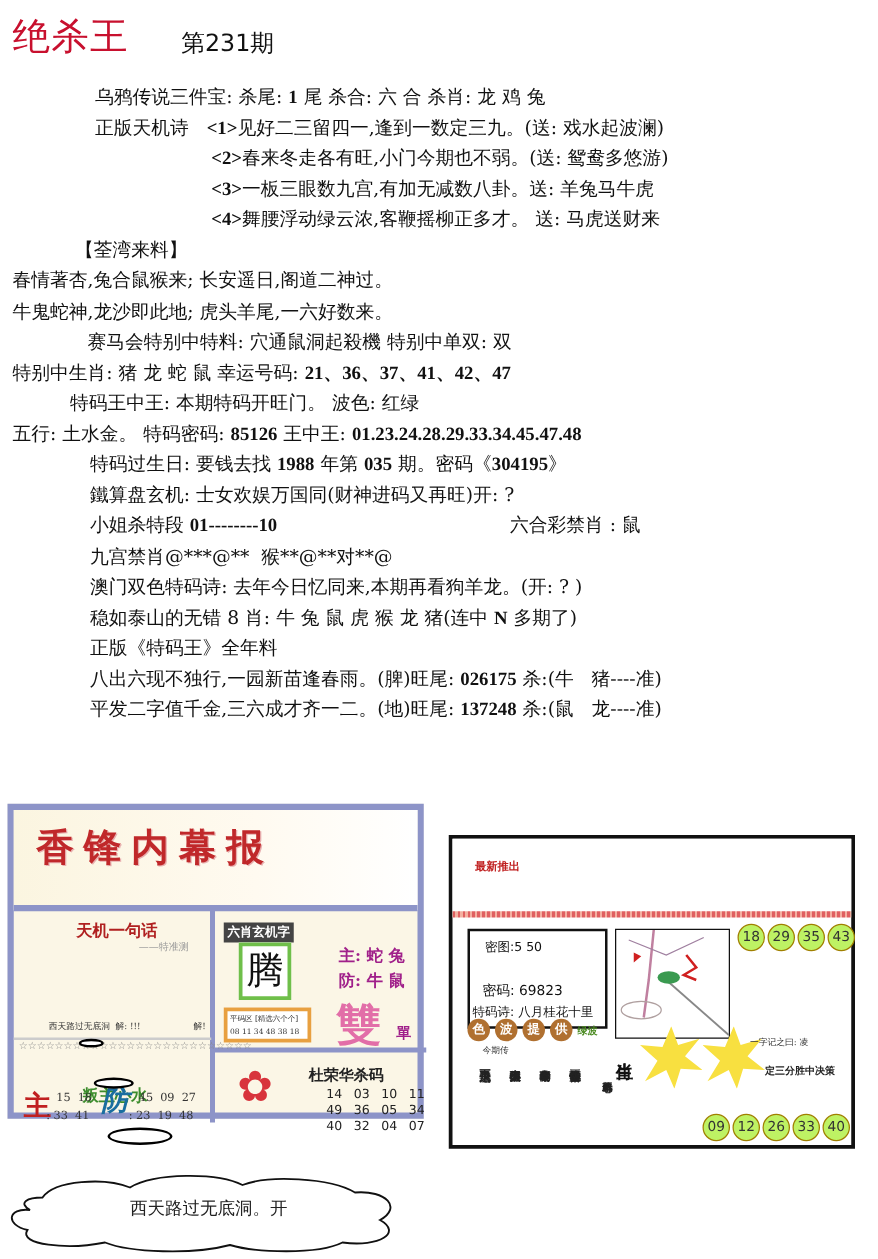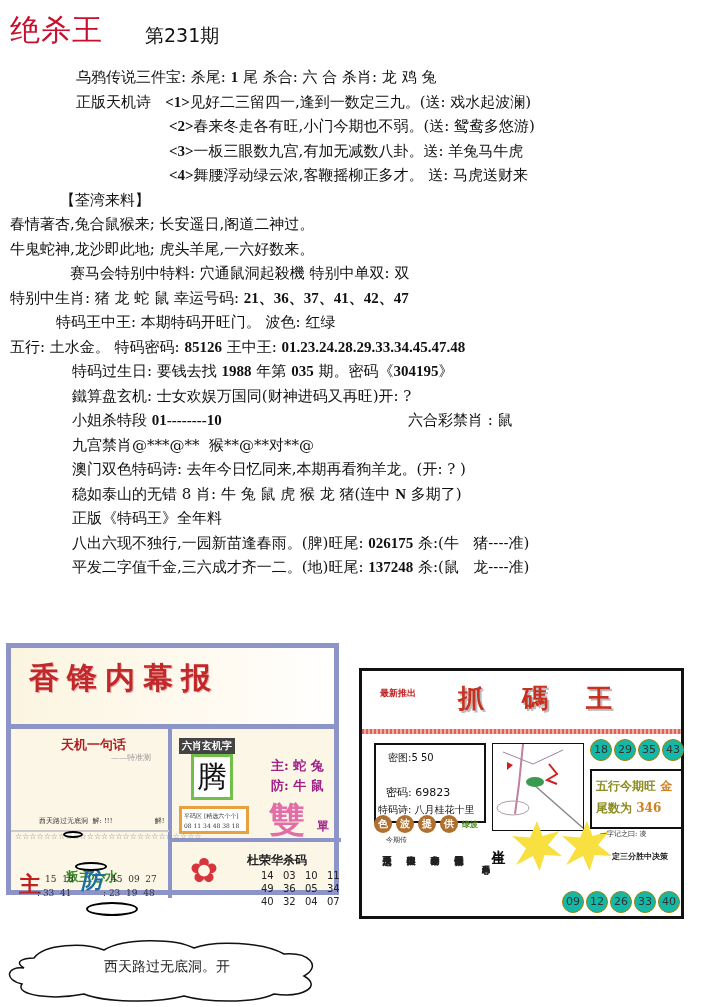--- a/index.html
+++ b/index.html
@@ -46,21 +46,21 @@
   .img-right .rtop { position: absolute; left: 0; top: 0; width: 100%; height: 58px; background: #fff; }
   .latest { position: absolute; left: 18px; top: 16px; font-size: 9px; font-weight: bold; color: #c02020; }
   .zmw { position: absolute; left: 96px; top: 10px; font-size: 26px; font-weight: bold; color: #c83020; letter-spacing: 38px; text-shadow: 2px 2px 0 #bbb; }
   .red-rule { position: absolute; left: 0; top: 58px; width: 100%; height: 5px; background: repeating-linear-gradient(90deg,#e06060 0 2px,#f3b0a0 2px 4px); }
   .pw-box { position: absolute; left: 12px; top: 72px; width: 112px; height: 80px; border: 2px solid #111; font-family: "DejaVu Sans", sans-serif; font-size: 10px; color: #111; }
   .pw-box .r1 { position: absolute; left: 12px; top: 6px; }
   .pw-box .r2 { position: absolute; left: 10px; top: 40px; font-size: 11px; }
   .pw-box .r3 { position: absolute; left: 2px; top: 58px; font-size: 10px; }
   .paint { position: absolute; left: 130px; top: 72px; width: 92px; height: 88px; border: 1px solid #111; background: #fff; }
   .balls { position: absolute; display: flex; gap: 2px; }
-  .ball { width: 22px; height: 22px; border-radius: 50%; background: #14b8a6; border: 1px solid #a08000; font-family: "DejaVu Sans", sans-serif; font-size: 11px; text-align: center; line-height: 20px; color: #333; }
+  .ball { width: 22px; height: 22px; border-radius: 50%; background: #bef264; border: 1px solid #a08000; font-family: "DejaVu Sans", sans-serif; font-size: 11px; text-align: center; line-height: 20px; color: #333; }
   .wx-box { position: absolute; left: 228px; top: 98px; width: 94px; height: 60px; border: 2px solid #111; font-size: 12px; font-weight: bold; color: #8c8c20; padding: 4px 4px; line-height: 22px; white-space: pre; }
   .wx-box .gold { color: #d08020; }
   .chips { position: absolute; left: 12px; top: 144px; display: flex; gap: 4px; align-items: center; }
   .chip { width: 18px; height: 18px; border-radius: 50%; background: #b07030; color: #fff; font-size: 10px; font-weight: bold; text-align: center; line-height: 18px; }
   .chip-label { font-size: 8px; color: #4a8a20; font-weight: bold; }
   .jqs { position: absolute; left: 24px; top: 164px; font-size: 7px; color: #333; }
   .poem-cols { position: absolute; left: 20px; top: 178px; display: flex; gap: 14px; }
   .pcol { writing-mode: vertical-rl; font-size: 9px; font-weight: bold; color: #222; letter-spacing: 0px; line-height: 10px; }
   .shengxiao { position: absolute; left: 128px; top: 168px; writing-mode: vertical-rl; font-size: 14px; font-weight: bold; color: #111; }
   .fangyin { position: absolute; left: 118px; top: 188px; writing-mode: vertical-rl; font-size: 8px; font-weight: bold; color: #222; }
@@ -148,21 +148,20 @@
       <span>32</span>
       <span>04</span>
       <span>07</span>
   </div>
 </div>
 <div class="oval" style="left:86px;top:902px;width:52px;height:14px;"></div>
 
 <div class="img-right">
   <div class="rtop"></div>
   <div class="latest">最新推出</div>
-  <div class="zmw">抓碼王</div>
   <div class="red-rule"></div>
 
   <div class="pw-box">
     <div class="r1"><span>密图:</span><span>5 50</span></div>
     <div class="r2"><span>密码:</span> <span>69823</span></div>
     <div class="r3"><span>特码诗:</span> <span>八月桂花十里飘</span></div>
   </div>
   <div class="paint">
     <svg width="92" height="88" viewBox="0 0 92 88">
       <path d="M30 0 L26 40 L22 70" stroke="#c080a0" stroke-width="2" fill="none"></path>
@@ -173,22 +172,20 @@
       <ellipse cx="42" cy="38" rx="9" ry="5" fill="#3a9a50"></ellipse>
       <path d="M14 26 l0 -8 l6 3 z" fill="#d02020"></path>
     </svg>
   </div>
   <div class="balls" style="left:228px;top:68px;">
     <div class="ball">18</div>
     <div class="ball">29</div>
     <div class="ball">35</div>
     <div class="ball">43</div>
   </div>
-  <div class="wx-box"><span>五行今期旺</span> <span class="gold">金</span>
-<span>尾数为</span> <span class="gold">346</span></div>
 
   <div class="chips">
     <div class="chip">色</div>
     <div class="chip">波</div>
     <div class="chip">提</div>
     <div class="chip">供</div>
     <span class="chip-label">绿波</span>
   </div>
   <div class="jqs">今期传</div>
   <div class="poem-cols">

